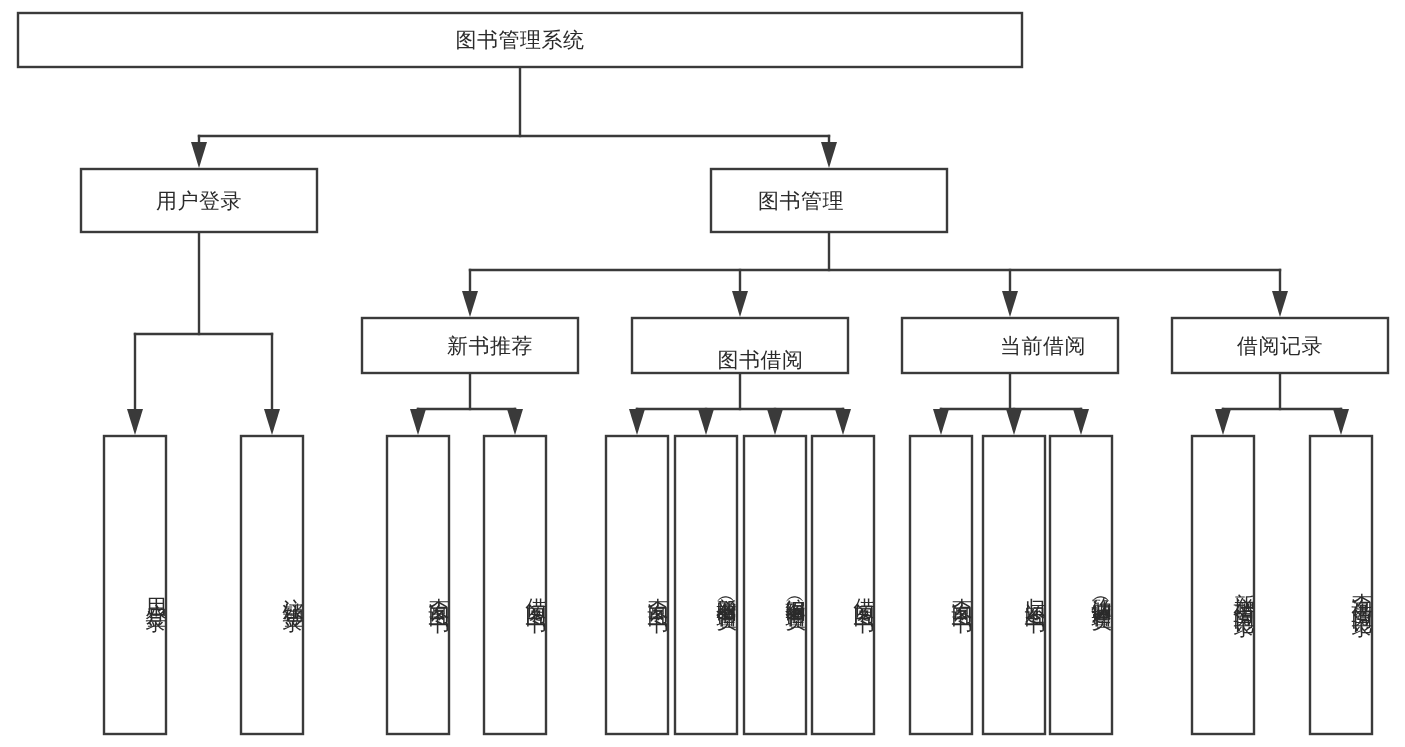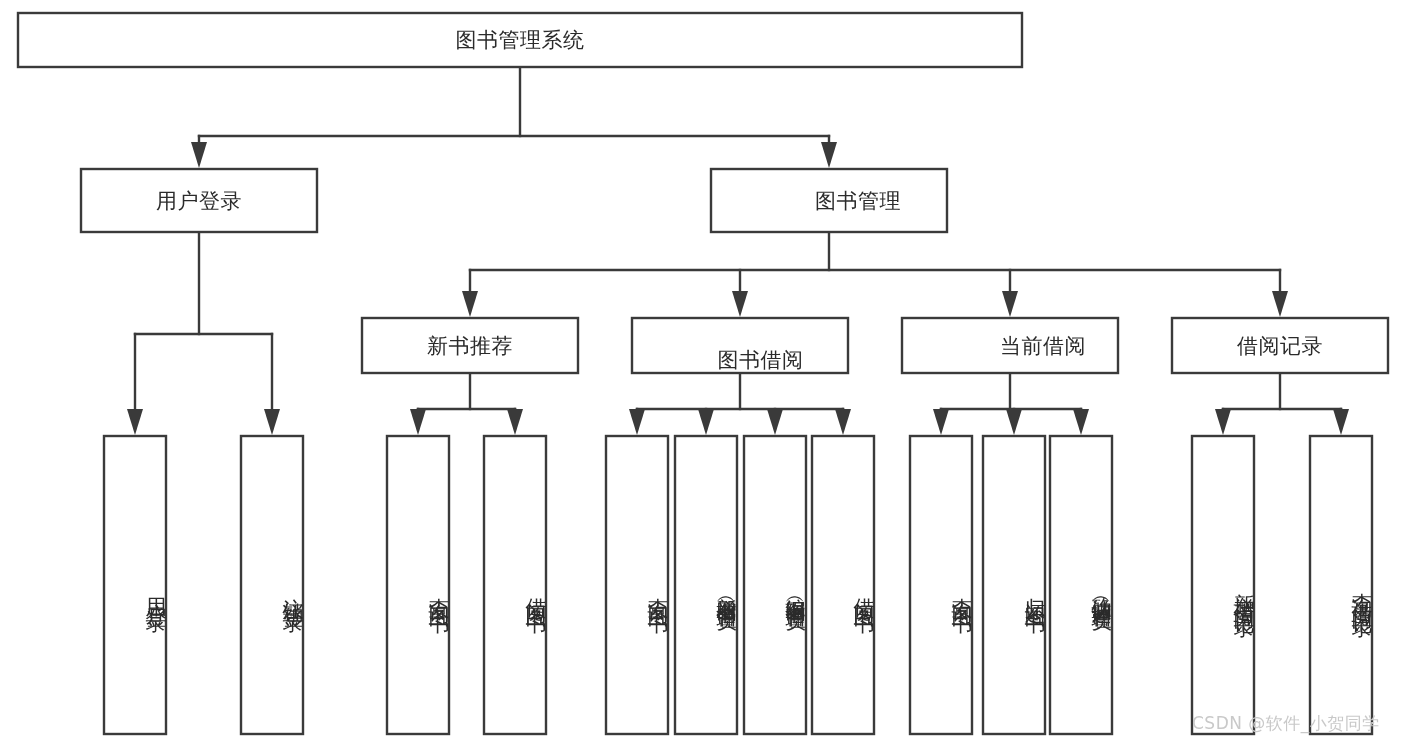--- a/index.html
+++ b/index.html
@@ -155,35 +155,34 @@
         <rect x="983" y="436" width="62" height="298" class="node-rect"></rect>
         <rect x="1050" y="436" width="62" height="298" class="node-rect"></rect>
         <rect x="1192" y="436" width="62" height="298" class="node-rect"></rect>
         <rect x="1310" y="436" width="62" height="298" class="node-rect"></rect>
       </g>
   </svg>
 
   <div id="labels">
       <div class="node-label-h" style="left: 18px; top: 13px; width: 1004px; height: 54px;">图书管理系统</div>
       <div class="node-label-h" style="left: 81px; top: 169px; width: 236px; height: 63px;">用户登录</div>
-      <div class="node-label-h" style="left: 740px; top: 169px; width: 236px; height: 63px;">图书管理</div>
-      <div class="node-label-h" style="left: 362px; top: 318px; width: 216px; height: 55px;">新书推荐</div>
+      <div class="node-label-h" style="left: 683px; top: 169px; width: 236px; height: 63px;">图书管理</div>
+      <div class="node-label-h" style="left: 362px; top: 318px; width: 216px; height: 55px; padding-left: 20px;">新书推荐</div>
       <div class="node-label-h" style="left: 632px; top: 332px; width: 223px; height: 55px; margin-left: 17px;">图书借阅</div>
       <div class="node-label-h" style="left: 902px; top: 318px; width: 216px; height: 55px; margin-left: 33px;">当前借阅</div>
       <div class="node-label-h" style="left: 1172px; top: 318px; width: 216px; height: 56px;">借阅记录</div>
       <div class="node-label-v" style="left: 104px; top: 436px; width: 62px; height: 298px; padding-top: 6px;">用户登录</div>
       <div class="node-label-v" style="left: 241px; top: 436px; width: 62px; height: 298px; padding-top: 6px;">注销登录</div>
       <div class="node-label-v" style="left: 387px; top: 436px; width: 62px; height: 298px; padding-top: 6px;">查询图书</div>
       <div class="node-label-v" style="left: 484px; top: 436px; width: 62px; height: 298px; padding-top: 6px;">借阅图书</div>
       <div class="node-label-v" style="left: 606px; top: 436px; width: 62px; height: 298px; padding-top: 6px;">查询图书</div>
       <div class="node-label-v" style="left: 675px; top: 436px; width: 62px; height: 298px; padding-top: 6px; font-size: 20px; letter-spacing: 2px;">新增图书（管理员）</div>
       <div class="node-label-v" style="left: 744px; top: 436px; width: 62px; height: 298px; padding-top: 6px; font-size: 20px; letter-spacing: 2px;">编辑图书（管理员）</div>
       <div class="node-label-v" style="left: 812px; top: 436px; width: 62px; height: 298px; padding-top: 6px;">借阅图书</div>
       <div class="node-label-v" style="left: 910px; top: 436px; width: 62px; height: 298px; padding-top: 6px;">查询图书</div>
       <div class="node-label-v" style="left: 983px; top: 436px; width: 62px; height: 298px; padding-top: 6px;">归还图书</div>
       <div class="node-label-v" style="left: 1050px; top: 436px; width: 62px; height: 298px; padding-top: 6px; font-size: 20px; letter-spacing: 2px;">确认归还（管理员）</div>
       <div class="node-label-v" style="left: 1192px; top: 436px; width: 62px; height: 298px; padding-top: 6px;">新增借阅记录</div>
       <div class="node-label-v" style="left: 1310px; top: 436px; width: 62px; height: 298px; padding-top: 6px;">查询借阅记录</div>
     </div>
 
-  <div class="watermark" style="left: 1192px; top: 712px;">CSDN @软件_小贺同学</div>
 
 </div>
 
 </body></html>

